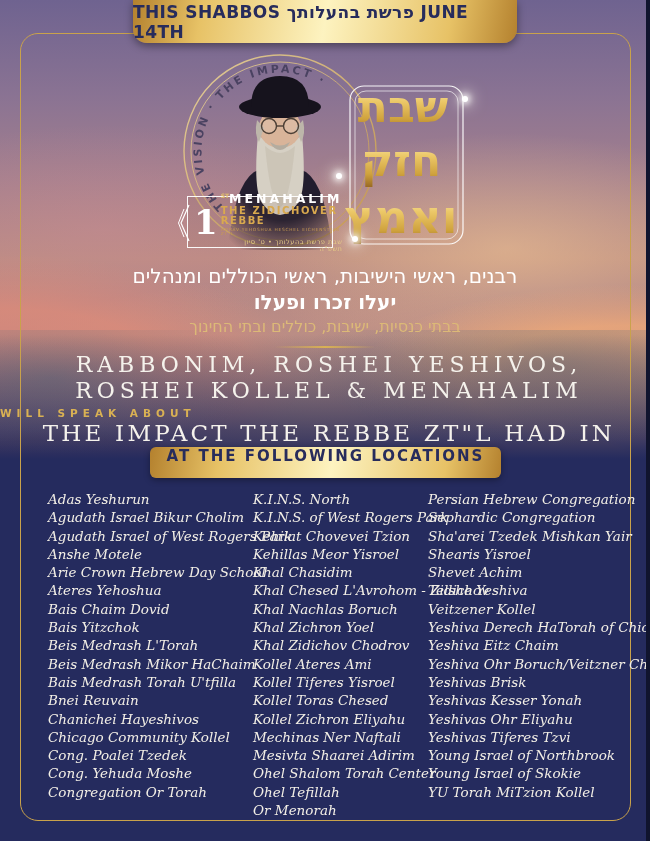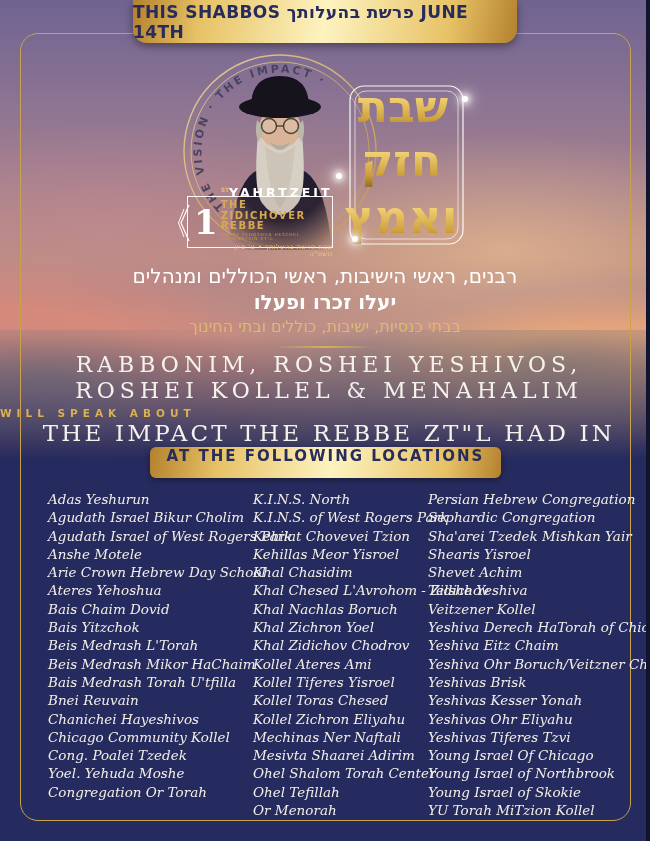--- a/index.html
+++ b/index.html
@@ -153,21 +153,21 @@
   <div class="sparkle sp2"></div>
   <div class="sparkle sp3"></div>
 
   <div class="badge">
     <svg class="chev" width="12" height="52">
       <path d="M11 8 L3 26 L11 44" stroke="#fff" fill="none" stroke-width="1.2"></path>
       <path d="M6 12 L0.5 26 L6 40" stroke="#fff" fill="none" stroke-width="1"></path>
     </svg>
     <div class="num">1</div>
     <div class="col">
-      <div class="yz"><sup>ST</sup><span>YAHRTZEIT</span></div>
+      <div class="yz"><sup>ST</sup><span>MENAHALIM</span></div>
       <div class="zr">THE ZIDICHOVER REBBE</div>
       <div class="nm">HORAV YEHOSHUA HESCHEL EICHENSTEIN ZT"L</div>
       <div class="dt">שבת פרשת בהעלותך • ט' סיון תשפ"ה</div>
     </div>
   </div>
 
   <div class="heb heb1">רבנים, ראשי הישיבות, ראשי הכוללים ומנהלים</div>
   <div class="heb heb2">יעלו זכרו ופעלו</div>
   <div class="heb heb3">בבתי כנסיות, ישיבות, כוללים ובתי החינוך</div>
   <div class="divider"></div>
@@ -189,21 +189,21 @@
       <div class="loc-item">Ateres Yehoshua</div>
       <div class="loc-item">Bais Chaim Dovid</div>
       <div class="loc-item">Bais Yitzchok</div>
       <div class="loc-item">Beis Medrash L'Torah</div>
       <div class="loc-item">Beis Medrash Mikor HaChaim</div>
       <div class="loc-item">Bais Medrash Torah U'tfilla</div>
       <div class="loc-item">Bnei Reuvain</div>
       <div class="loc-item">Chanichei Hayeshivos</div>
       <div class="loc-item">Chicago Community Kollel</div>
       <div class="loc-item">Cong. Poalei Tzedek</div>
-      <div class="loc-item">Yoel. Yehuda Moshe</div>
+      <div class="loc-item">Cong. Yehuda Moshe</div>
       <div class="loc-item">Congregation Or Torah</div>
     </div>
   <div class="loc-col col2">
       <div class="loc-item">K.I.N.S. North</div>
       <div class="loc-item">K.I.N.S. of West Rogers Park</div>
       <div class="loc-item">Kehilat Chovevei Tzion</div>
       <div class="loc-item">Kehillas Meor Yisroel</div>
       <div class="loc-item">Khal Chasidim</div>
       <div class="loc-item">Khal Chesed L'Avrohom - Zidichov</div>
       <div class="loc-item">Khal Nachlas Boruch</div>
@@ -227,18 +227,17 @@
       <div class="loc-item">Shevet Achim</div>
       <div class="loc-item">Telshe Yeshiva</div>
       <div class="loc-item">Veitzener Kollel</div>
       <div class="loc-item">Yeshiva Derech HaTorah of Chicago</div>
       <div class="loc-item">Yeshiva Eitz Chaim</div>
       <div class="loc-item">Yeshiva Ohr Boruch/Veitzner Cheder</div>
       <div class="loc-item">Yeshivas Brisk</div>
       <div class="loc-item">Yeshivas Kesser Yonah</div>
       <div class="loc-item">Yeshivas Ohr Eliyahu</div>
       <div class="loc-item">Yeshivas Tiferes Tzvi</div>
-      <div class="loc-item">Young Israel Of Chicago</div>
       <div class="loc-item">Young Israel of Northbrook</div>
       <div class="loc-item">Young Israel of Skokie</div>
       <div class="loc-item">YU Torah MiTzion Kollel</div>
     </div>
 </div>
 
 </body></html>

